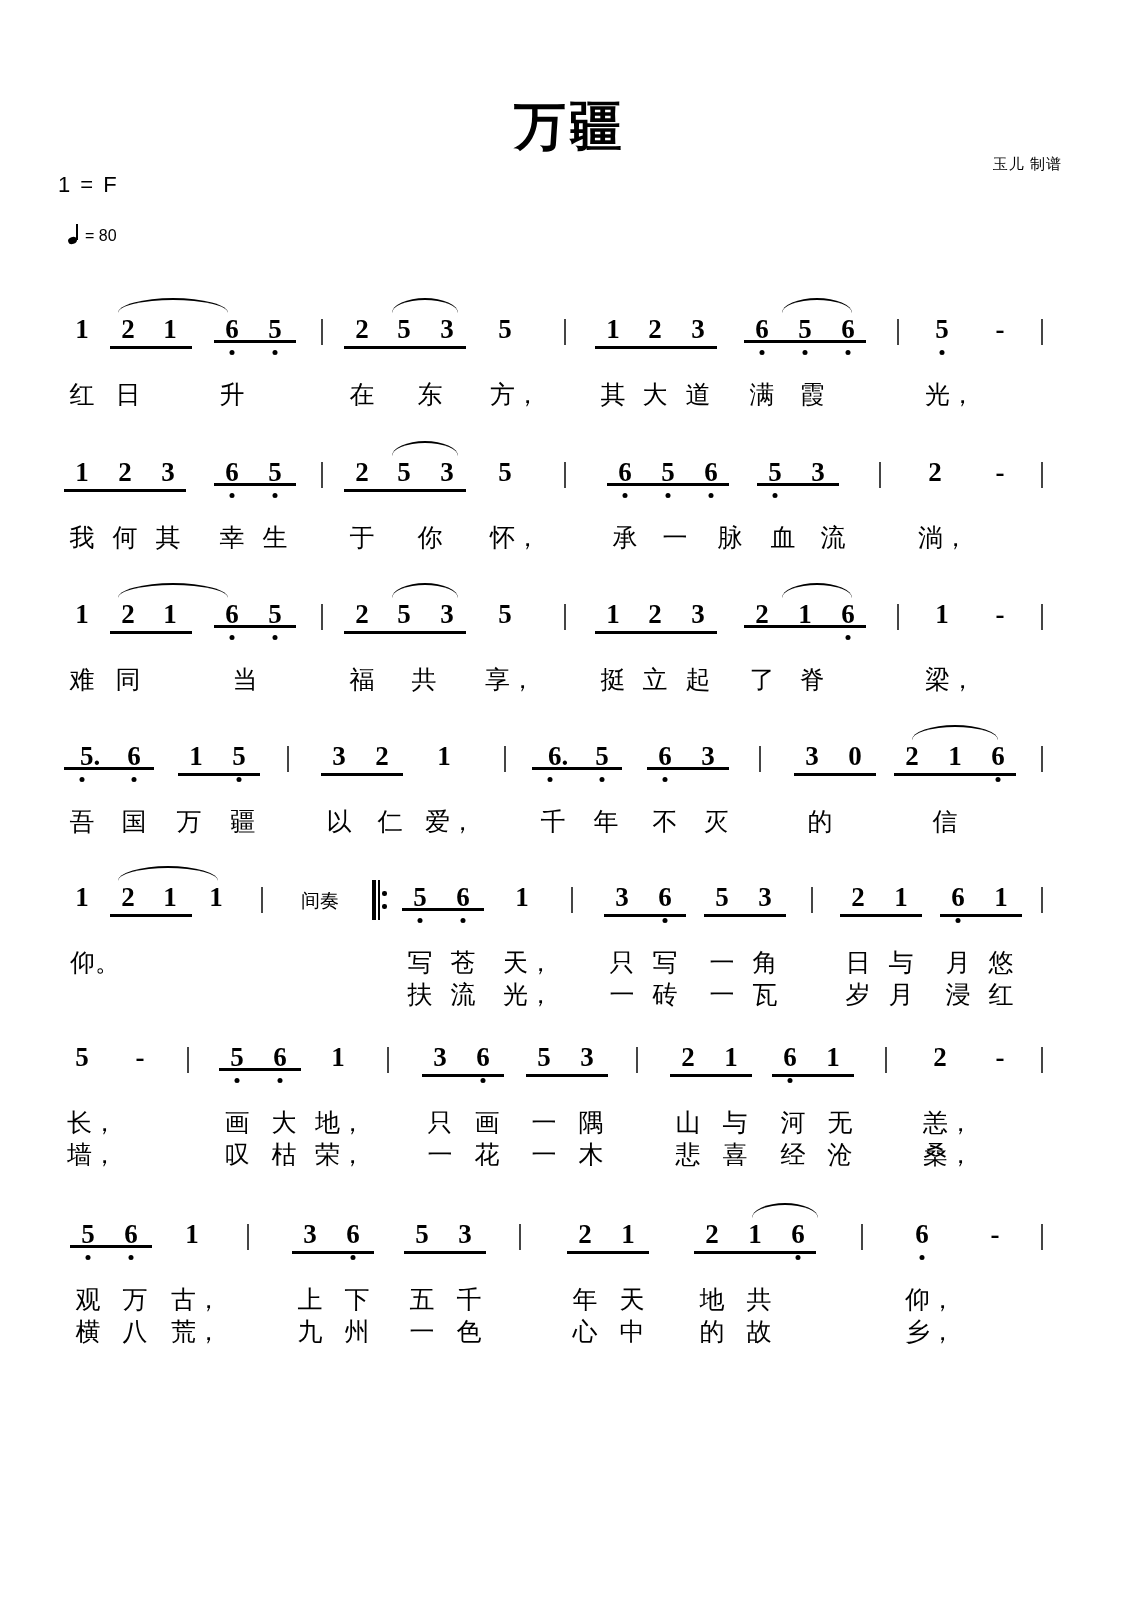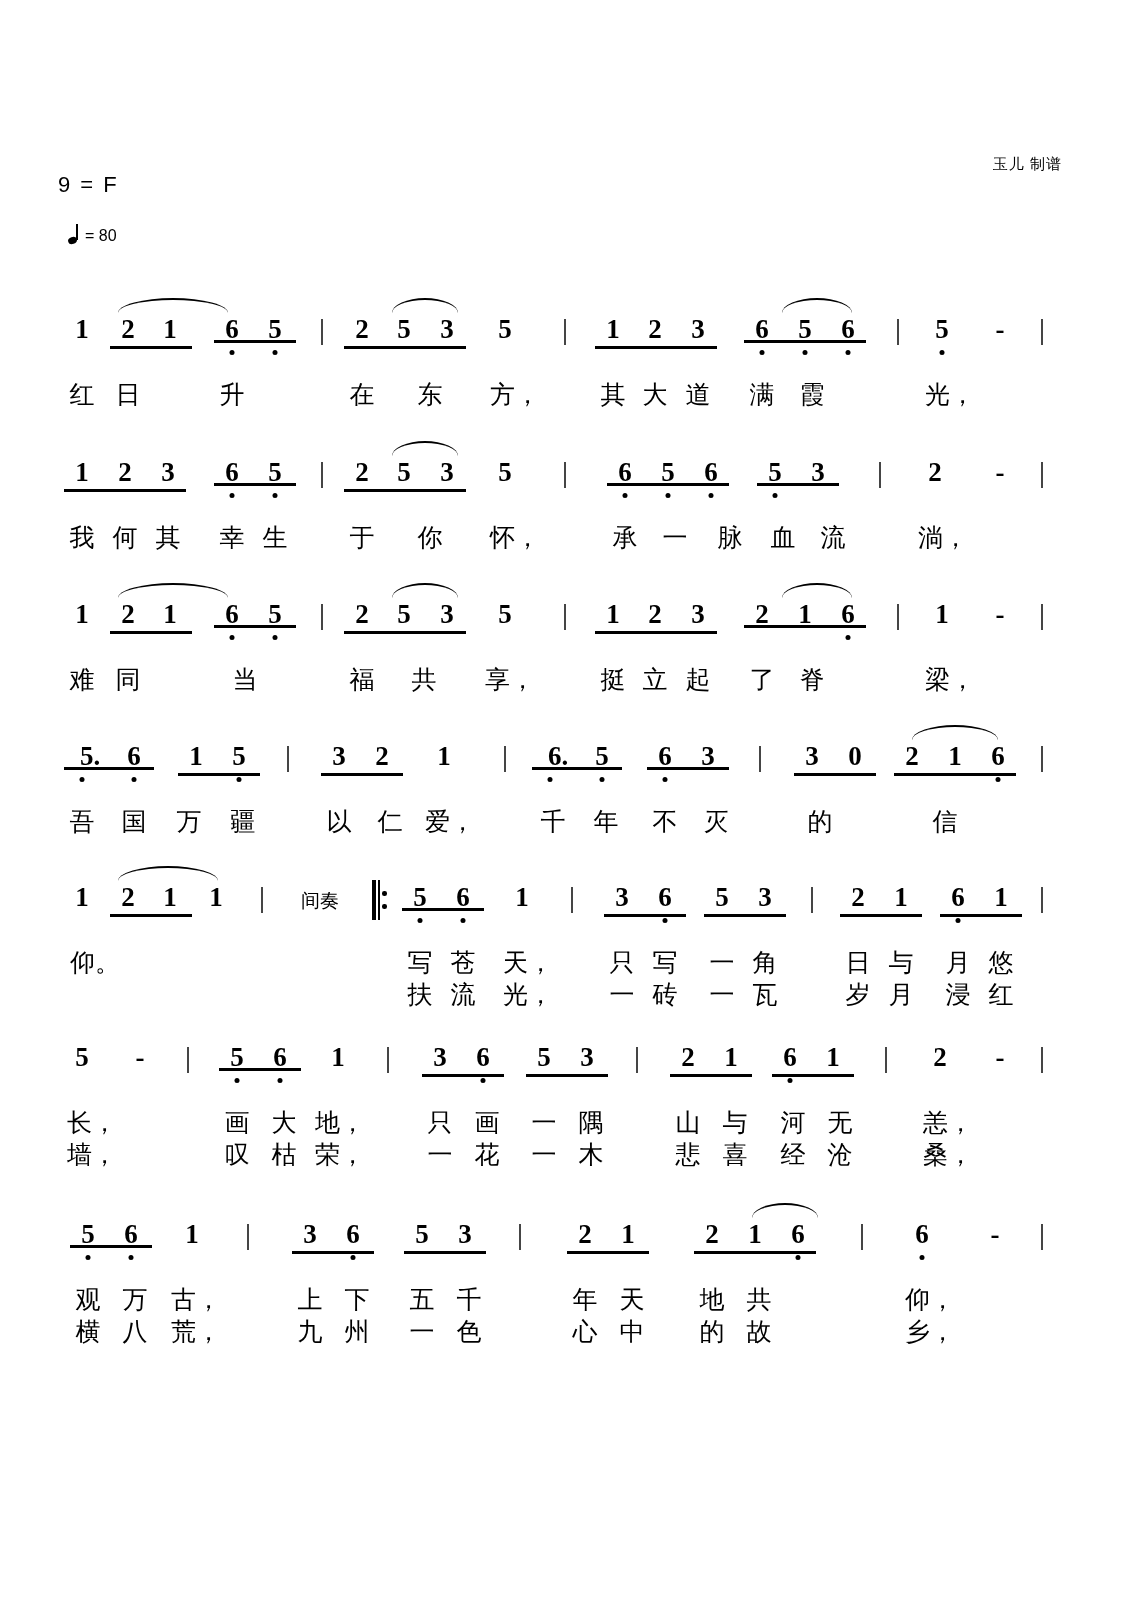--- a/index.html
+++ b/index.html
@@ -29,22 +29,23 @@
   .repeat .thin{position:absolute;left:6px;top:0;width:1.6px;height:40px;background:#000;}
   .repeat .d1{position:absolute;left:10px;top:11px;width:4.5px;height:4.5px;border-radius:50%;background:#000;}
   .repeat .d2{position:absolute;left:10px;top:24px;width:4.5px;height:4.5px;border-radius:50%;background:#000;}
   .interlude{position:absolute;font-size:19px;font-family:"DejaVu Sans",sans-serif;transform:translateX(-50%);}
 </style>
 </head>
 <body>
 
 <div class="sheet">
 
+  <div class="title">万疆</div>
   <div class="credit">玉儿 制谱</div>
-  <div class="keysig">9 = F</div>
+  <div class="keysig">1 = F</div>
   <div class="tempo">
     <span class="qnote"></span>
     <span>= 80</span>
   </div>
 
   <div class="system" style="top:300px;">
     <div class="noteline">
       <div class="slur" style="left:118px;top:-2px;width:110px;"></div>
       <div class="n" style="left:82px;top:14px;">1</div>
       <div class="n" style="left:128px;top:14px;">2</div>

